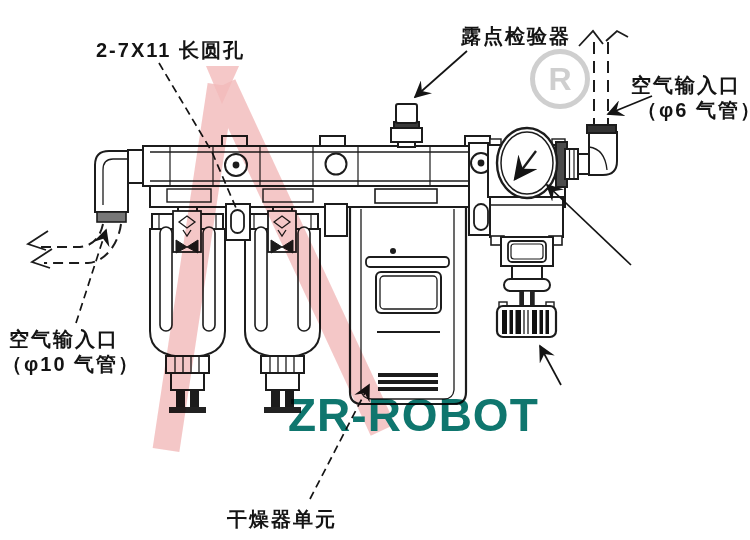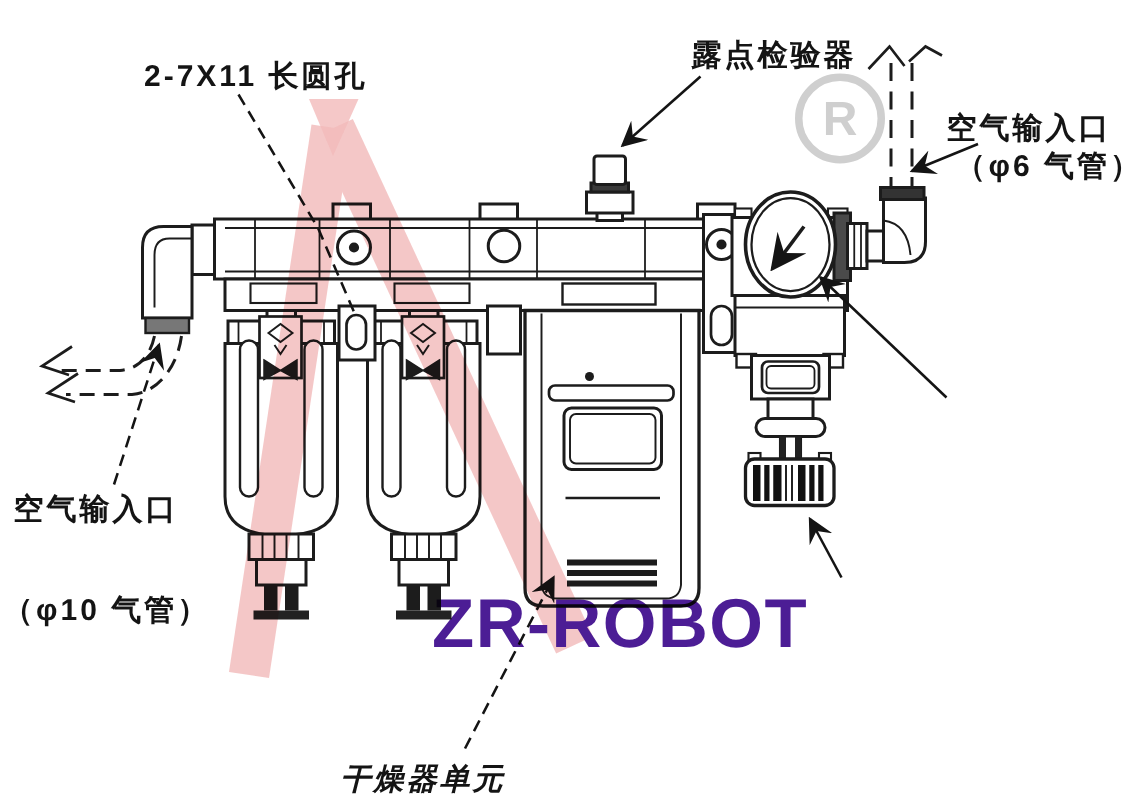--- a/index.html
+++ b/index.html
@@ -6,21 +6,21 @@
   #stage{position:relative;width:750px;height:540px;background:#ffffff;overflow:hidden;
          font-family:"Liberation Sans","DejaVu Sans",sans-serif;}
   #drawing{position:absolute;left:0;top:0;z-index:1;}
   .wm-layer{position:absolute;left:0;top:0;width:750px;height:540px;z-index:2;
             mix-blend-mode:multiply;pointer-events:none;}
   .labels{position:absolute;left:0;top:0;width:730px;height:540px;z-index:3;pointer-events:none;}
   .lbl{position:absolute;font-weight:700;font-size:20px;color:#141414;letter-spacing:2px;white-space:nowrap;}
   .reg-mark{position:absolute;left:530px;top:49px;width:50px;height:50px;border:5px solid #cfcfcf;
             border-radius:50%;display:flex;align-items:center;justify-content:center;
             font-weight:700;font-size:32px;color:#cfcfcf;}
-  .brand-wm{position:absolute;left:288px;top:388px;font-weight:700;font-size:46px;color:#4c1d95;
+  .brand-wm{position:absolute;left:288px;top:388px;font-weight:700;font-size:46px;color:#0f766e;
             letter-spacing:1px;}
 </style>
 </head>
 <body>
 
 <div id="stage">
 
   <svg id="drawing" width="750" height="540" viewBox="0 0 750 540">
     <defs>
       <marker id="arw" viewBox="0 0 10 10" refX="9" refY="5" markerWidth="10" markerHeight="10" orient="auto-start-reverse">
@@ -227,16 +227,16 @@
     </div>
     <div class="brand-wm">ZR-ROBOT</div>
   </div>
 
   <div class="labels">
     <div class="lbl" style="left:96px;top:37px;">2-7X11 长圆孔</div>
     <div class="lbl" style="left:461px;top:23px;">露点检验器</div>
     <div class="lbl" style="left:631px;top:72px;">空气输入口</div>
     <div class="lbl" style="left:637px;top:97px;">（φ6 气管）</div>
     <div class="lbl" style="left:9px;top:326px;text-align:right;">空气输入口</div>
-    <div class="lbl" style="left:2px;top:351px;margin-top:42px;">（φ10 气管）</div>
-    <div class="lbl" style="left:227px;top:506px;font-style:italic;">干燥器单元</div>
+    <div class="lbl" style="left:2px;top:351px;">（φ10 气管）</div>
+    <div class="lbl" style="left:227px;top:506px;">干燥器单元</div>
   </div>
 </div>
 
 </body></html>

